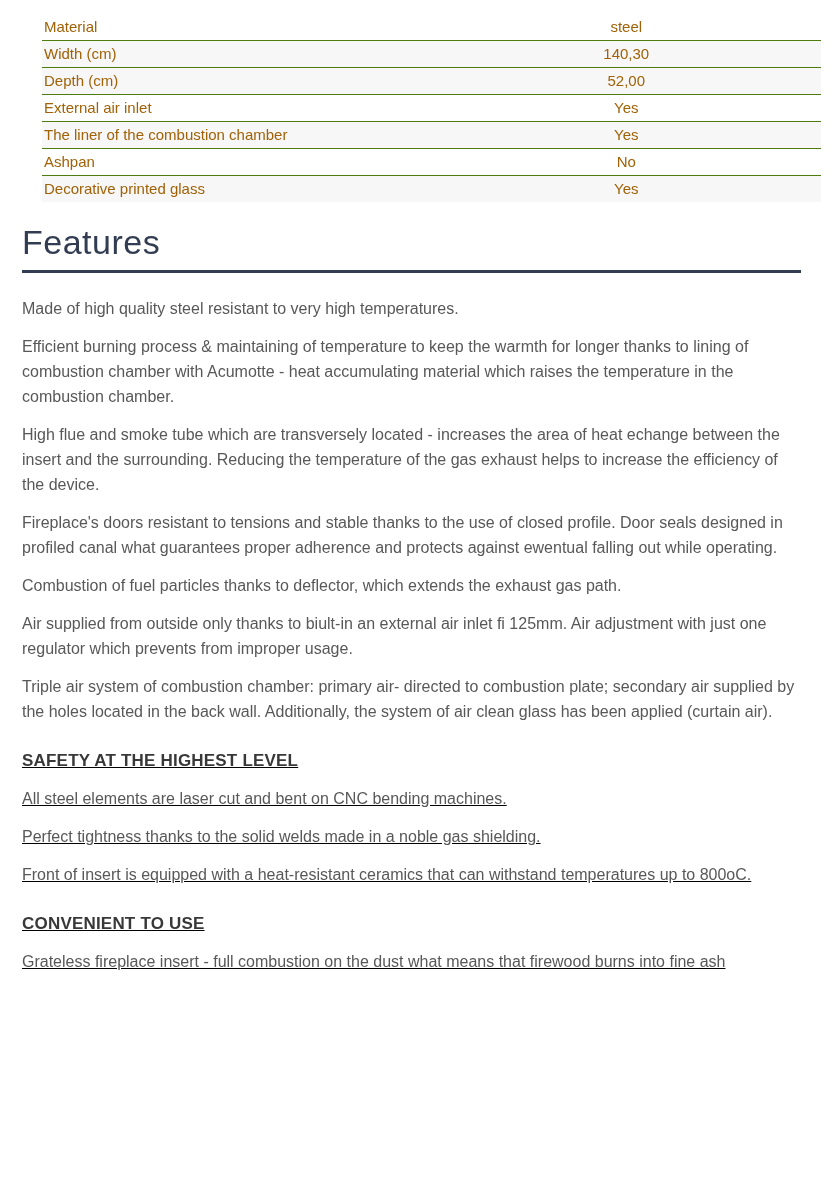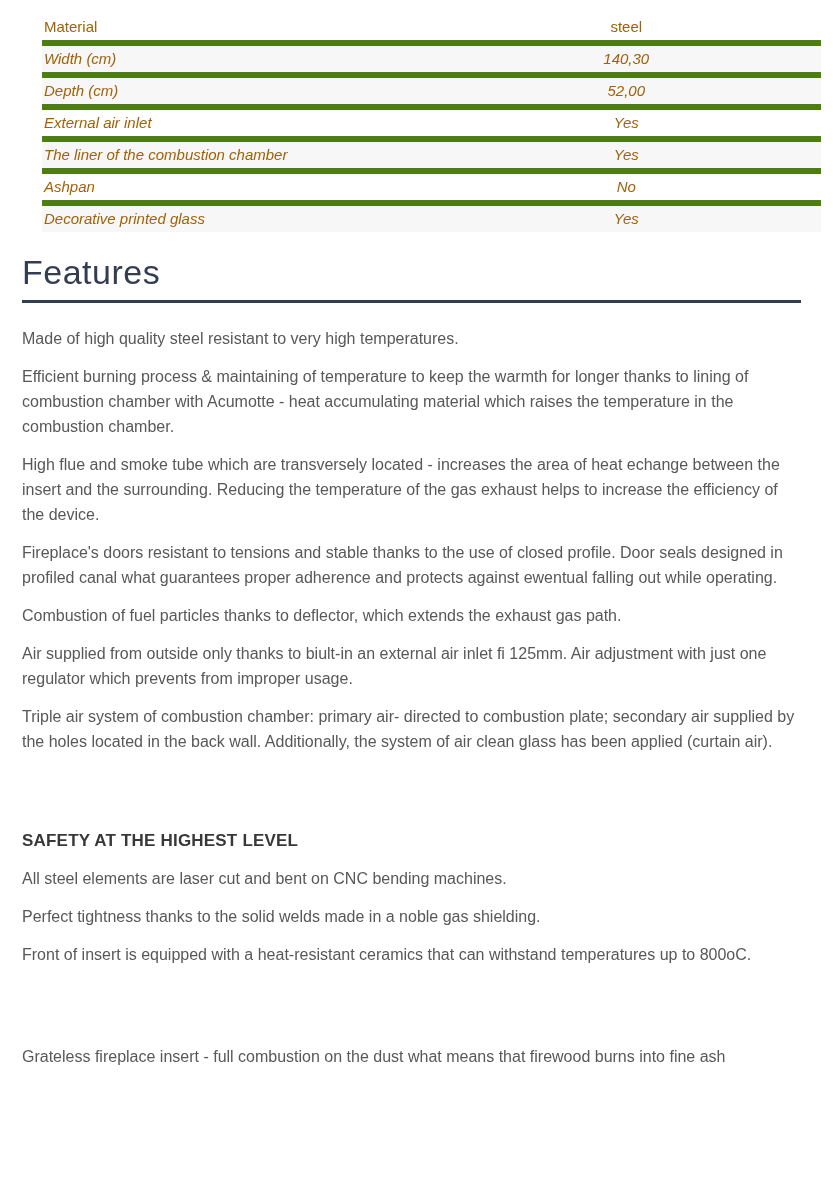--- a/index.html
+++ b/index.html
@@ -27,38 +27,38 @@
   table.spec td {
     height: 26px;
     line-height: 26px;
     padding: 0 0 0 2px;
     vertical-align: middle;
     white-space: nowrap;
     overflow: hidden;
   }
   table.spec td.val { text-align: center; padding: 0; }
   table.spec tr.stripe { background: #f7f7f7; }
-  table.spec tr + tr td { border-top: 6px solid #4d7c0f; font-style: italic; }
+  table.spec tr + tr td { border-top: 1px solid #4d7c0f; }
 
   
   h1.features-title {
     margin-top: 20px;
     font-size: 34px;
     line-height: 40px;
     font-weight: 400;
     color: #333d52;
     letter-spacing: 0.5px;
   }
   .features-rule {
     border: none;
     height: 3px;
     background: #333d52;
     margin: 8px 0 23px 0;
   }
-  section.feature-section + section.feature-section { margin-top: 77px; }
+  section.feature-section + section.feature-section { margin-top: 27px; text-decoration: underline; }
   section.feature-section h3 {
     font-size: 17px;
     line-height: 20px;
     font-weight: 700;
     color: #383838;
     margin: 0 0 15px 0;
     letter-spacing: 0.2px;
   }
   section.feature-section p {
     font-size: 16px;
@@ -122,17 +122,18 @@
     </section>
 
     <section class="feature-section">
       <h3>SAFETY AT THE HIGHEST LEVEL</h3>
       <p>All steel elements are laser cut and bent on CNC bending machines.</p>
       <p>Perfect tightness thanks to the solid welds made in a noble gas shielding.</p>
       <p>Front of insert is equipped with a heat-resistant ceramics that can withstand temperatures up to 800oC.</p>
     </section>
 
     <section class="feature-section">
+      <h3>CONVENIENT TO USE</h3>
       <p>Grateless fireplace insert - full combustion on the dust what means that firewood burns into fine ash</p>
     </section>
 
   </div>
 </div>
 
 </body></html>

